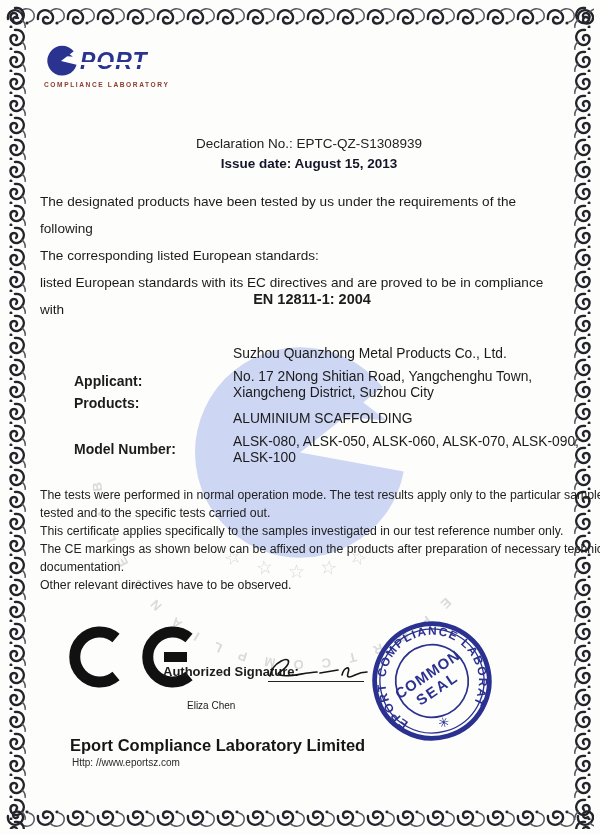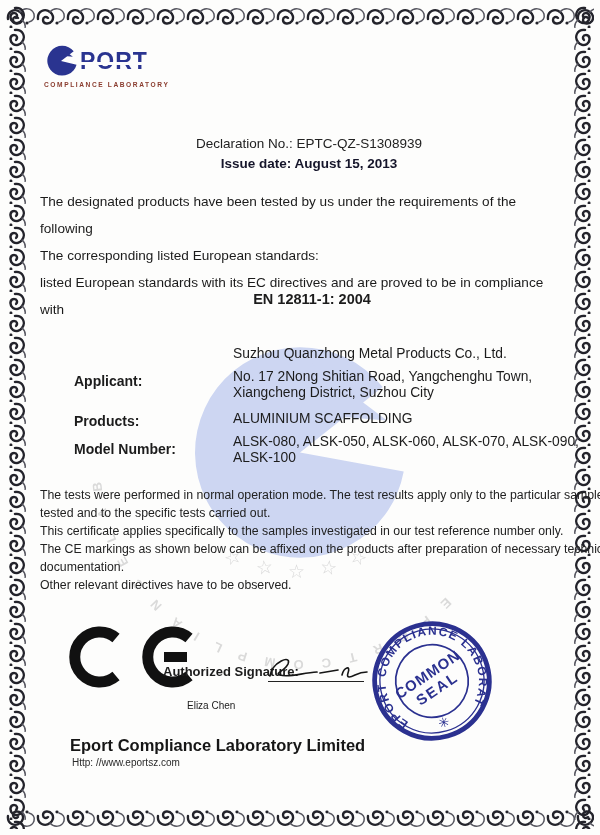--- a/index.html
+++ b/index.html
@@ -9,21 +9,21 @@
     font-family:"Liberation Sans","DejaVu Sans",sans-serif;
     color:#1c1c1c;
   }
   .abs{position:absolute;}
   
   .border-strip{position:absolute;pointer-events:none;}
   
   .logo{position:absolute;left:44px;top:44px;width:120px;}
   .logo-row{display:flex;align-items:center;gap:2px;}
   .logo-port{position:relative;font-weight:800;font-size:23px;letter-spacing:1px;
-    color:#2a3490;line-height:1;}
+    color:#2a3490;font-style:italic;line-height:1;}
   .logo-port .stripe{position:absolute;left:-2px;right:-2px;top:12px;height:3px;background:#fdfdfc;}
   .logo-sub{margin-top:3px;font-size:6.6px;font-weight:700;letter-spacing:1.6px;
     color:#8a3c2e;white-space:nowrap;}
   
   .title{position:absolute;left:0;top:101px;width:100%;text-align:center;
     font-size:24px;font-weight:700;letter-spacing:.3px;color:#151515;padding-left:18px;box-sizing:border-box;}
   .reg{position:absolute;left:0;top:136px;width:100%;text-align:center;
     font-size:13.5px;color:#222;padding-left:18px;box-sizing:border-box;}
   .issue{position:absolute;left:0;top:156px;width:100%;text-align:center;
     font-size:13.5px;font-weight:700;color:#15152a;padding-left:18px;box-sizing:border-box;}
@@ -139,21 +139,21 @@
     <div>listed European standards with its EC directives and are proved to be in compliance with</div>
   </div>
 
   <div class="standard">EN 12811-1: 2004</div>
 
   <div class="f-val-b" style="top:346px">Suzhou Quanzhong Metal Products Co., Ltd.</div>
   <div class="f-label" style="top:373px">Applicant:</div>
   <div class="f-val-b" style="top:369px">No. 17 2Nong Shitian Road, Yangchenghu Town,</div>
   <div class="f-val-b" style="top:385px">Xiangcheng District, Suzhou City</div>
 
-  <div class="f-label" style="top:413px">Products:</div>
+  <div class="f-label" style="top:395px">Products:</div>
   <div class="f-val" style="top:411px">ALUMINIUM SCAFFOLDING</div>
 
   <div class="f-label" style="top:441px">Model Number:</div>
   <div class="f-val" style="top:434px">ALSK-080, ALSK-050, ALSK-060, ALSK-070, ALSK-090,</div>
   <div class="f-val" style="top:450px">ALSK-100</div>
 
   <div class="notes">
     <div>The tests were performed in normal operation mode. The test results apply only to the particular samples</div>
     <div>tested and to the specific tests carried out.</div>
     <div>This certificate applies specifically to the samples investigated in our test reference number only.</div>

